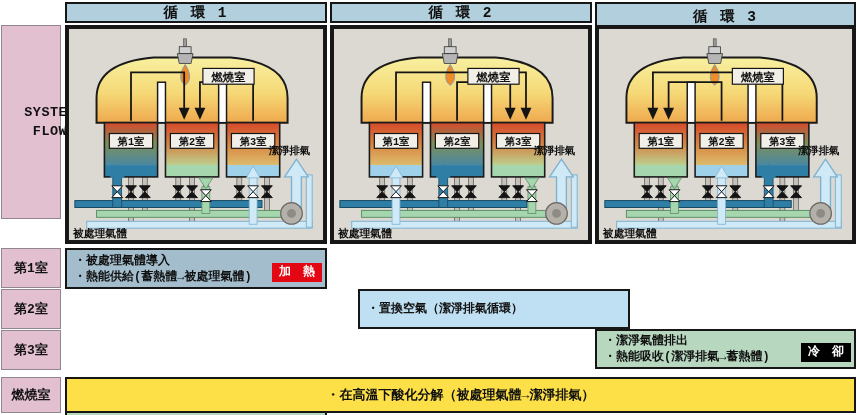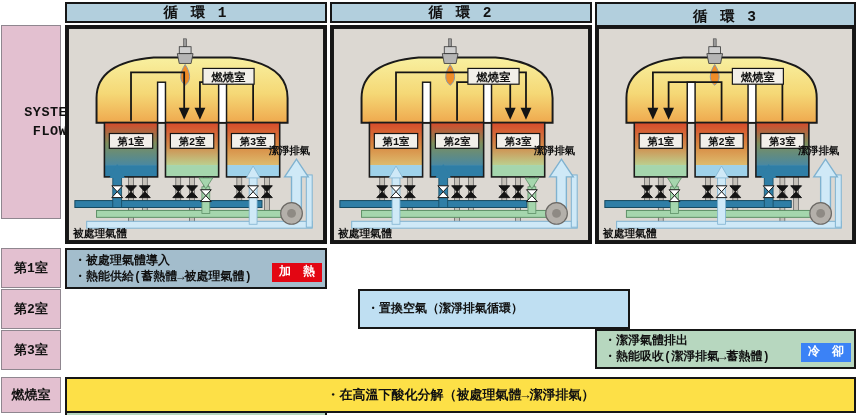--- a/index.html
+++ b/index.html
@@ -337,21 +337,21 @@
         <div class="ln">・被處理氣體導入</div>
         <div class="ln">・熱能供給(蓄熱體→被處理氣體)</div>
         <span class="badge" style="background: rgb(227, 6, 19);">加　熱</span>
       </div>
       <div class="tcell abs" style="left: 330px; top: 248px; width: 272px; height: 40px; background: rgb(191, 223, 242); margin-left: 28px;">
         <div class="ln">・置換空氣（潔淨排氣循環）</div>
       </div>
       <div class="tcell abs" style="left: 595px; top: 248px; width: 261px; height: 40px; background: rgb(183, 215, 191);">
         <div class="ln">・潔淨氣體排出</div>
         <div class="ln">・熱能吸收(潔淨排氣→蓄熱體)</div>
-        <span class="badge" style="background: #3b82f6; margin-left: 26px;">冷　卻</span>
+        <span class="badge" style="background: #000000; margin-left: 26px;">冷　卻</span>
       </div>
       <div class="tcell abs" style="left: 65px; top: 289px; width: 262px; height: 40px; background: rgb(183, 215, 191);">
         <div class="ln">・潔淨氣體排出</div>
       </div>
     </div>
 
   <div class="abs pink" style="left:1px;top:377px;width:60px;height:36px;">
     <span>燃燒室</span>
     </div>
   <div class="abs yellow" style="left:65px;top:377px;width:791px;height:36px;">

